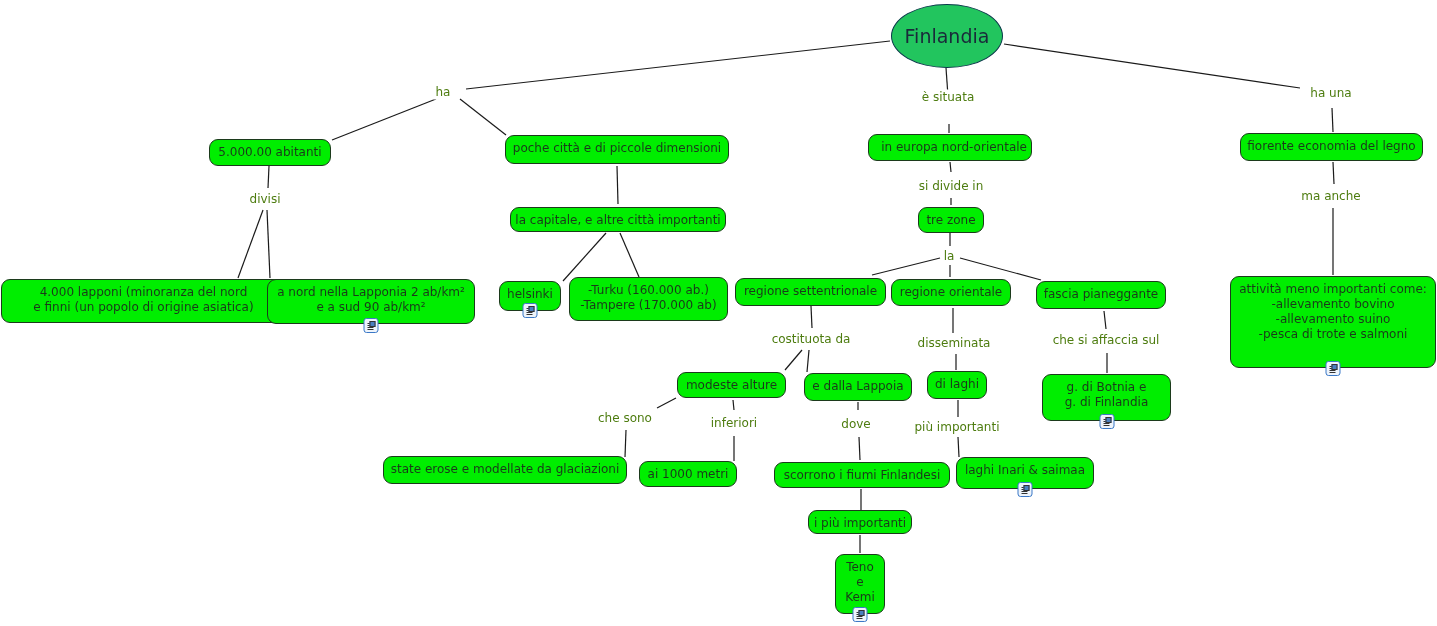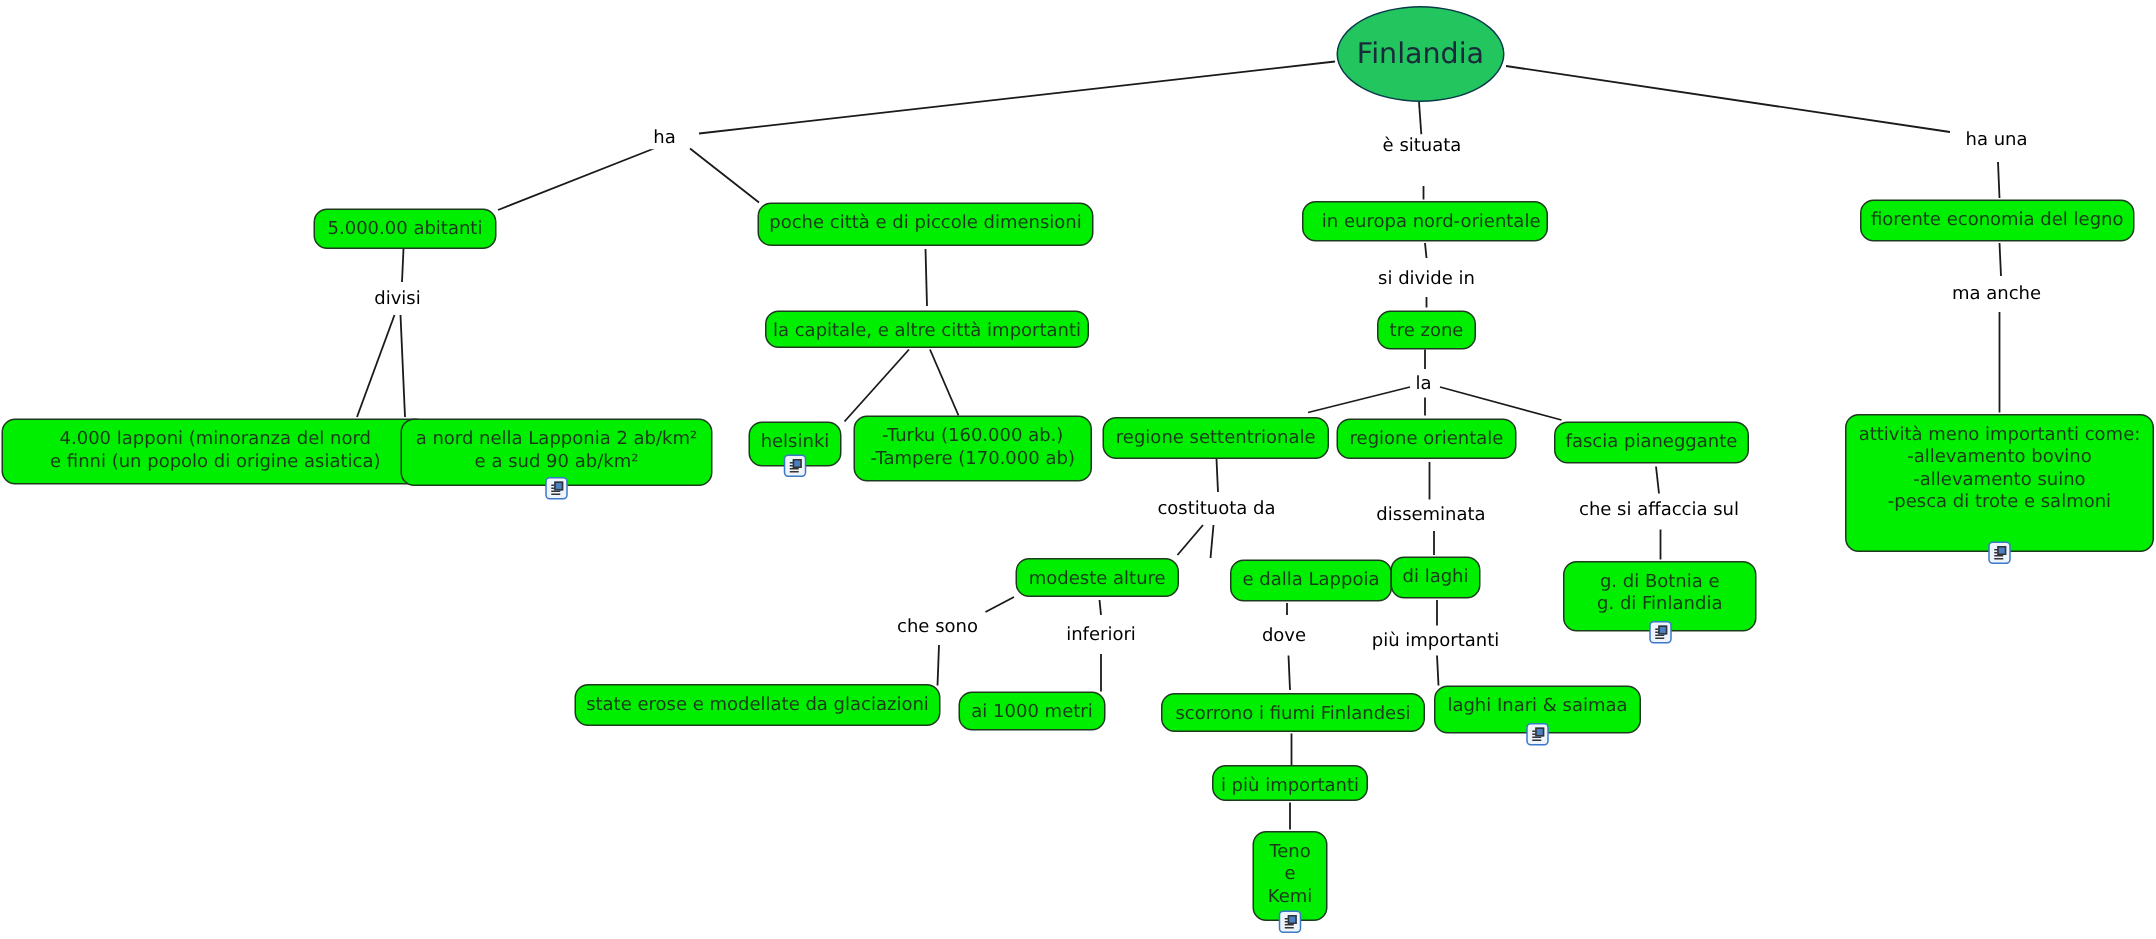--- a/index.html
+++ b/index.html
@@ -8,21 +8,21 @@
     #links { position:absolute; left:0; top:0; width:1437px; height:626px; }
     #links line { stroke:#1a1a1a; stroke-width:1.2; }
     .node { position:absolute; box-sizing:border-box; background:#00ee00;
             border:1.2px solid #1c3a1c; border-radius:9px;
             font-size:12px; line-height:15px; text-align:center;
             display:flex; flex-direction:column; align-items:center; justify-content:flex-start;
             padding:5px 4px 0 4px; white-space:pre-line; color:#1a3a1a; }
     .node.root { background:#22c55e; border-radius:50%; border:1.4px solid #0a3a4a;
                  font-size:19px; line-height:22px; justify-content:center; padding:0; color:#1a2a3a; }
     .lbl { position:absolute; font-size:12px; line-height:15px; background:#ffffff;
-           padding:0 2px; white-space:nowrap; transform:translate(-50%,-50%); color:#000000; }
+           padding:0 2px; white-space:nowrap; transform:translate(-50%,-50%); color:#4d7c0f; }
     .resicon { position:absolute; width:15px; height:15px; box-sizing:border-box;
                background:#eef4fb; border:1.5px solid #3b78c7; border-radius:3px; transform:translateX(-50%); }
     .resicon::before { content:""; position:absolute; left:3px; top:4px; width:6px; height:1px; background:#333;
                        box-shadow:0 2px 0 #333, 0 4px 0 #333, 0 6px 0 #333; }
     .resicon::after { content:""; position:absolute; right:2px; top:2px; width:4px; height:4px;
                       background:#4a7fc0; border:1px solid #333; }
   </style>
 </head>
 <body>
 
@@ -85,21 +85,21 @@
 <div class="node" style="left:569px;top:277px;width:159px;height:44px;"><span>-Turku (160.000 ab.)
 -Tampere (170.000 ab)</span></div>
 
 <div class="node" style="left:868px;top:134px;width:164px;height:27px;align-items:flex-end;"><span>in europa nord-orientale</span></div>
 <div class="node" style="left:918px;top:207px;width:66px;height:26px;"><span>tre zone</span></div>
 <div class="node" style="left:735px;top:278px;width:151px;height:28px;"><span>regione settentrionale</span></div>
 <div class="node" style="left:891px;top:279px;width:120px;height:27px;"><span>regione orientale</span></div>
 <div class="node" style="left:1036px;top:281px;width:130px;height:28px;align-items:center;"><span>fascia pianeggante</span></div>
 
 <div class="node" style="left:677px;top:372px;width:109px;height:26px;"><span>modeste alture</span></div>
-<div class="node" style="left:804px;top:373px;width:108px;height:28px;margin-left:16px;"><span>e dalla Lappoia</span></div>
+<div class="node" style="left:804px;top:373px;width:108px;height:28px;"><span>e dalla Lappoia</span></div>
 <div class="node" style="left:383px;top:456px;width:244px;height:28px;"><span>state erose e modellate da glaciazioni</span></div>
 <div class="node" style="left:639px;top:461px;width:98px;height:26px;"><span>ai 1000 metri</span></div>
 <div class="node" style="left:774px;top:462px;width:176px;height:26px;"><span>scorrono i fiumi Finlandesi</span></div>
 <div class="node" style="left:808px;top:510px;width:104px;height:24px;"><span>i più importanti</span></div>
 <div class="node" style="left:835px;top:554px;width:50px;height:60px;"><span>Teno
 e
 Kemi</span></div>
 <div class="resicon" style="left:860px;top:607px;"></div>
 
 <div class="node" style="left:927px;top:371px;width:60px;height:28px;"><span>di laghi</span></div>

